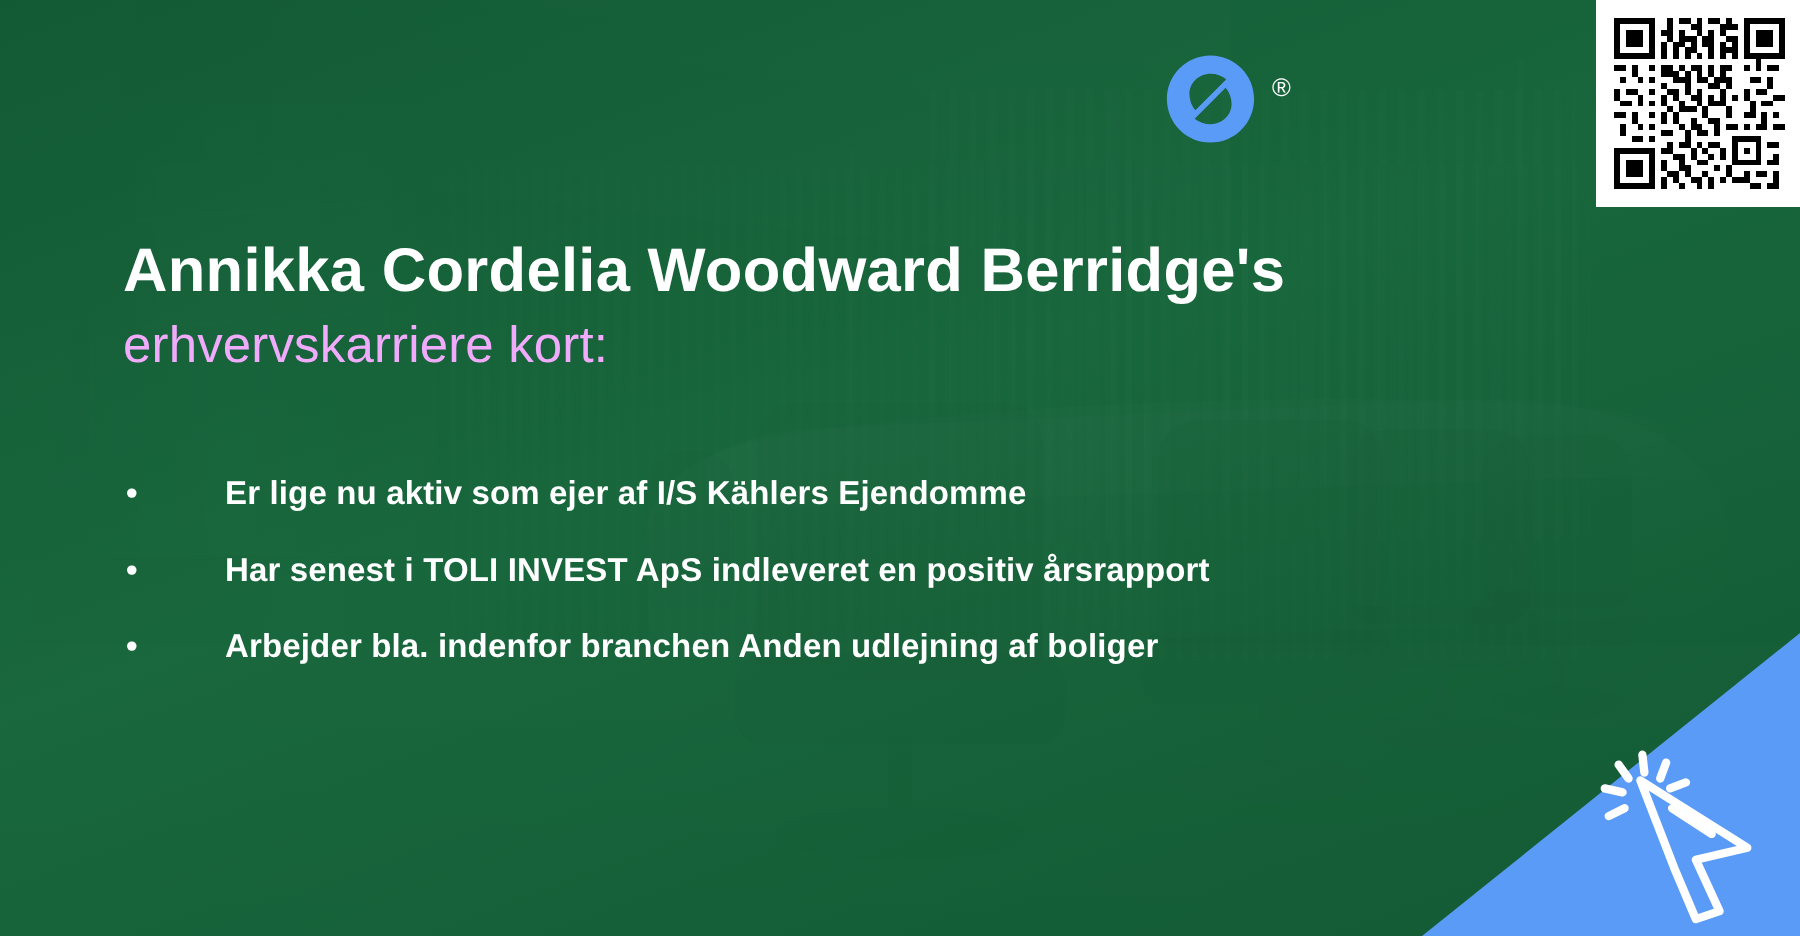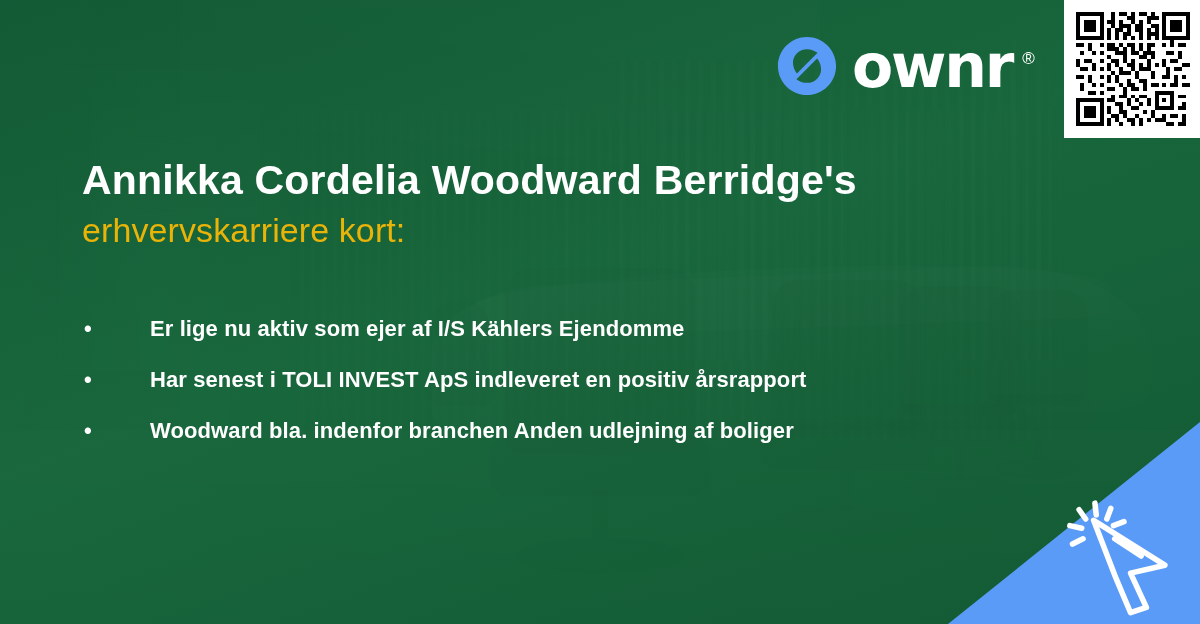--- a/index.html
+++ b/index.html
@@ -130,21 +130,21 @@
   }
   .qr-box svg { display:block; width:100%; height:100%; }
 
   
   .headline { position:absolute; left:82px; top:156px; width:1000px; }
   .headline .l1 {
     color:#ffffff; font-size:41px; font-weight:bold;
     letter-spacing:.2px; line-height:1.18; white-space:nowrap;
   }
   .headline .l2 {
-    color:#eab308; font-size:34px; font-weight:normal;
+    color:#f0abfc; font-size:34px; font-weight:normal;
     letter-spacing:.1px; line-height:1.30; margin-top:4px;
   }
 
   .bullets { position:absolute; left:84px; top:318px; }
   .bullet {
     display:flex; align-items:baseline;
     color:#ffffff; font-size:22px; font-weight:bold;
     line-height:1; margin-bottom:29px; letter-spacing:.1px;
   }
   .bullet .dot { width:18px; flex:none; font-size:22px; line-height:1; }
@@ -204,21 +204,20 @@
 
   <div class="overlay"></div>
   <div class="overlay2"></div>
 
   <div class="logo">
     <span class="logo-mark">
       <svg viewBox="0 0 64 64" aria-hidden="true">
         <path fill="#5b9bf8" d="M32 2C15.4 2 2 15.4 2 32s13.4 30 30 30 30-13.4 30-30S48.6 2 32 2zm0 12.6c4.1 0 7.9 1.4 10.9 3.8L21.6 39.7a17.3 17.3 0 0 1-4.1-11.2c0-7.7 6.5-13.9 14.5-13.9zm0 34.8c-4.1 0-7.9-1.4-10.9-3.8l21.3-21.3c2.6 3 4.1 6.9 4.1 11.2 0 7.7-6.5 13.9-14.5 13.9z"></path>
       </svg>
     </span>
-    <span class="logo-word">ownr</span>
     <span class="logo-reg">®</span>
   </div>
 
   <div class="qr-box">
     <svg viewBox="0 0 29 29" shape-rendering="crispEdges" aria-hidden="true">
       <rect width="29" height="29" fill="#fff"></rect>
       <g fill="#000">
 
         <rect x="0" y="0" width="7" height="1"></rect>
           <rect x="0" y="6" width="7" height="1"></rect>
@@ -403,21 +402,21 @@
     <div class="bullet">
       <span class="dot">•</span>
       <span class="txt">Er lige nu aktiv som ejer af I/S Kählers Ejendomme</span>
     </div>
     <div class="bullet">
       <span class="dot">•</span>
       <span class="txt">Har senest i TOLI INVEST ApS indleveret en positiv årsrapport</span>
     </div>
     <div class="bullet">
       <span class="dot">•</span>
-      <span class="txt">Woodward bla. indenfor branchen Anden udlejning af boliger</span>
+      <span class="txt">Arbejder bla. indenfor branchen Anden udlejning af boliger</span>
     </div>
   </div>
 
   <div class="corner"></div>
   <span class="cursor-icon">
     <svg viewBox="0 0 100 100" aria-hidden="true">
       <g fill="none" stroke="#ffffff" stroke-width="4.2" stroke-linecap="round" stroke-linejoin="round">
         <path d="M30 26 L84 60 L58 66 L70 92 L58 96 L47 70 L30 26 Z"></path>
         <path d="M31 13 L32 22"></path>
         <path d="M19 18 L24 25"></path>

